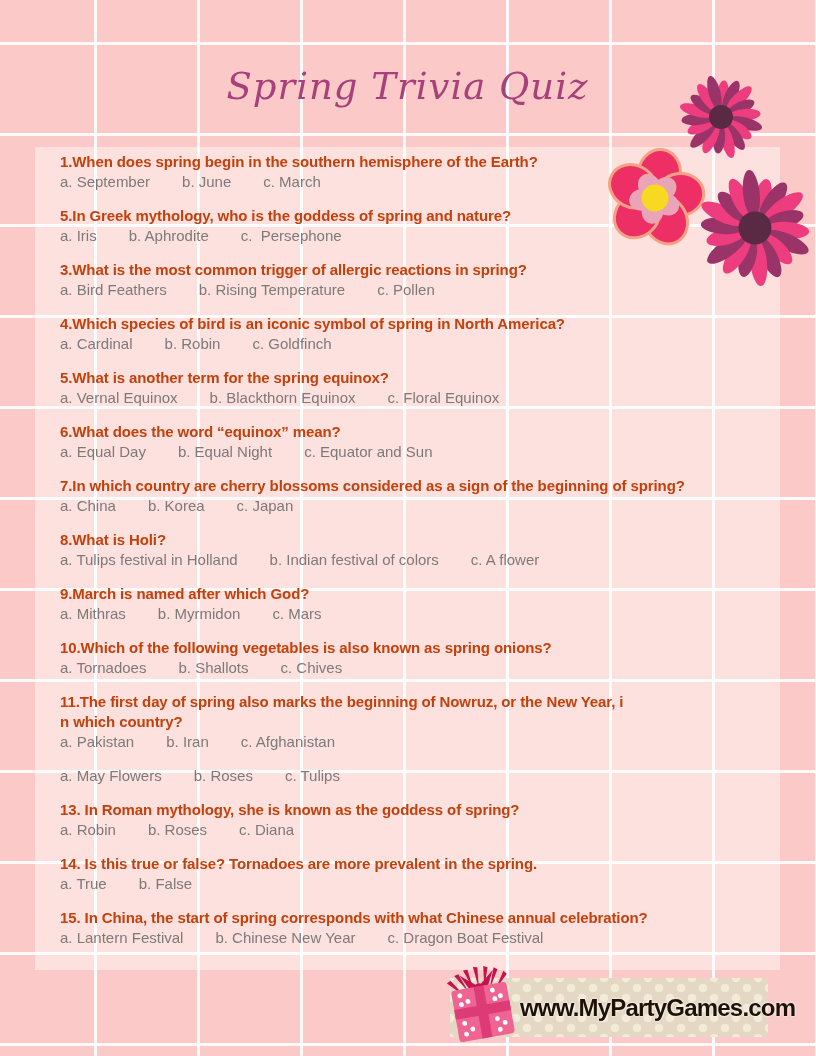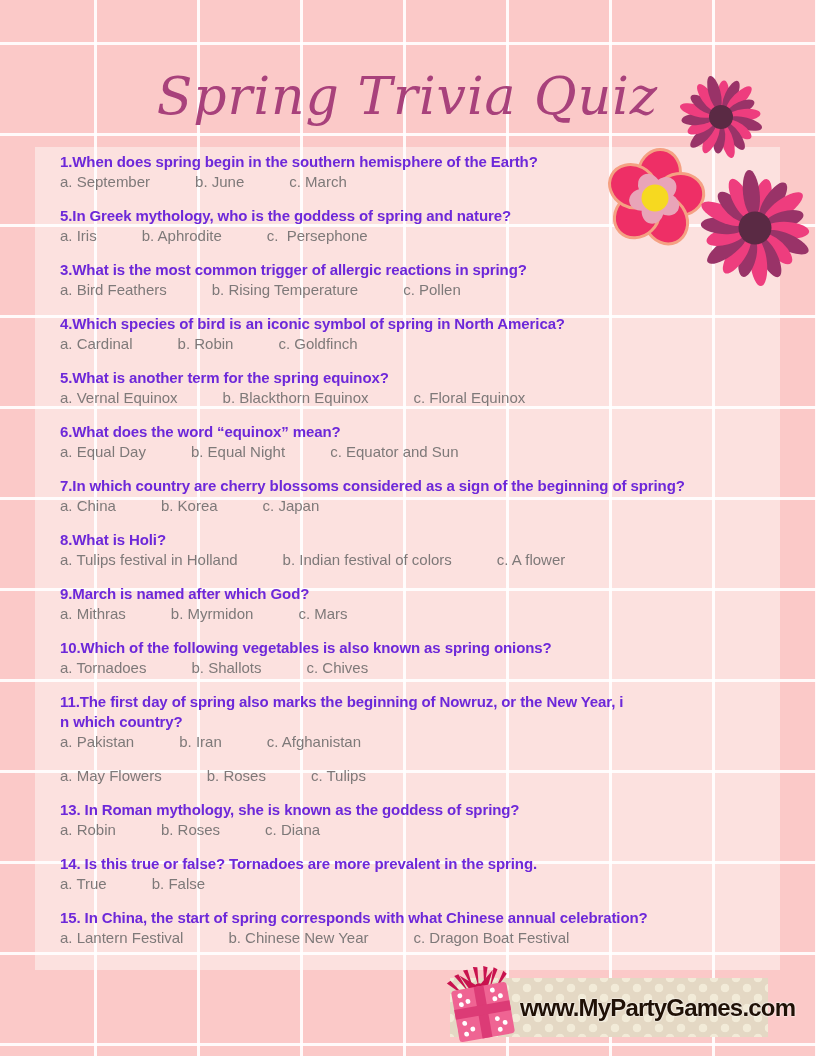--- a/index.html
+++ b/index.html
@@ -18,32 +18,32 @@
     background-position:94px 0, 0 42px;
   }
   .content-panel{
     position:absolute;left:35px;top:147px;width:745px;height:823px;
     background:var(--box-color,#fce1df);z-index:1;
   }
   .page-title{
     position:absolute;left:35px;top:64px;width:745px;z-index:3;
     text-align:center;
     font-family:"DejaVu Serif", serif;font-style:italic;
-    font-size:52px;line-height:1.25;letter-spacing:1px;
+    font-size:37px;line-height:1.25;letter-spacing:1px;
     color:var(--title-color,#a8417b);
   }
   .questions{
     position:absolute;left:60px;top:152px;width:716px;z-index:3;
     font-size:15px;line-height:20px;
   }
   .question-block{margin-bottom:14px;}
   .question-text{
-    font-weight:bold;color:#6d28d9;white-space:pre-line;letter-spacing:-0.1px;
-  }
-  .answers{display:flex;gap:45px;}
+    font-weight:bold;color:#c2410c;white-space:pre-line;letter-spacing:-0.1px;
+  }
+  .answers{display:flex;gap:32px;}
   .answer{white-space:pre;color:#7e7979;}
   .decor-overlay{
     position:absolute;left:0;top:0;z-index:4;pointer-events:none;
   }
   .footer-banner{
     position:absolute;left:450px;top:978px;width:318px;height:59px;z-index:3;
     background-color:var(--banner-bg,#e4d8c4);
     background-image:
       radial-gradient(circle, var(--banner-dot,#f2ebd8) 4px, transparent 4.6px),
       radial-gradient(circle, var(--banner-dot,#f2ebd8) 4px, transparent 4.6px);

